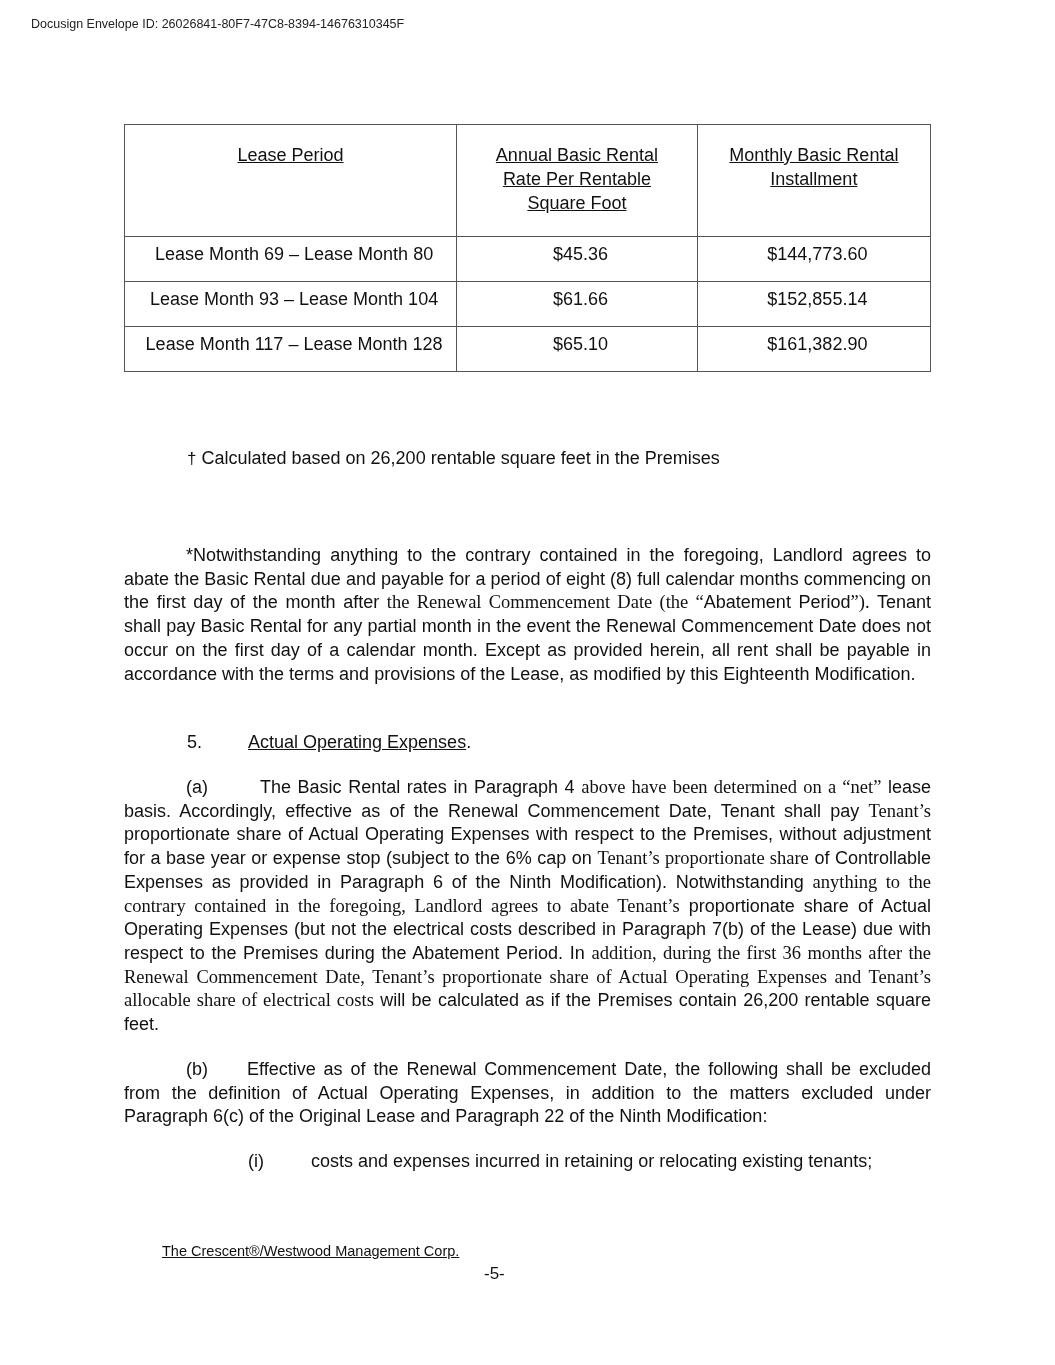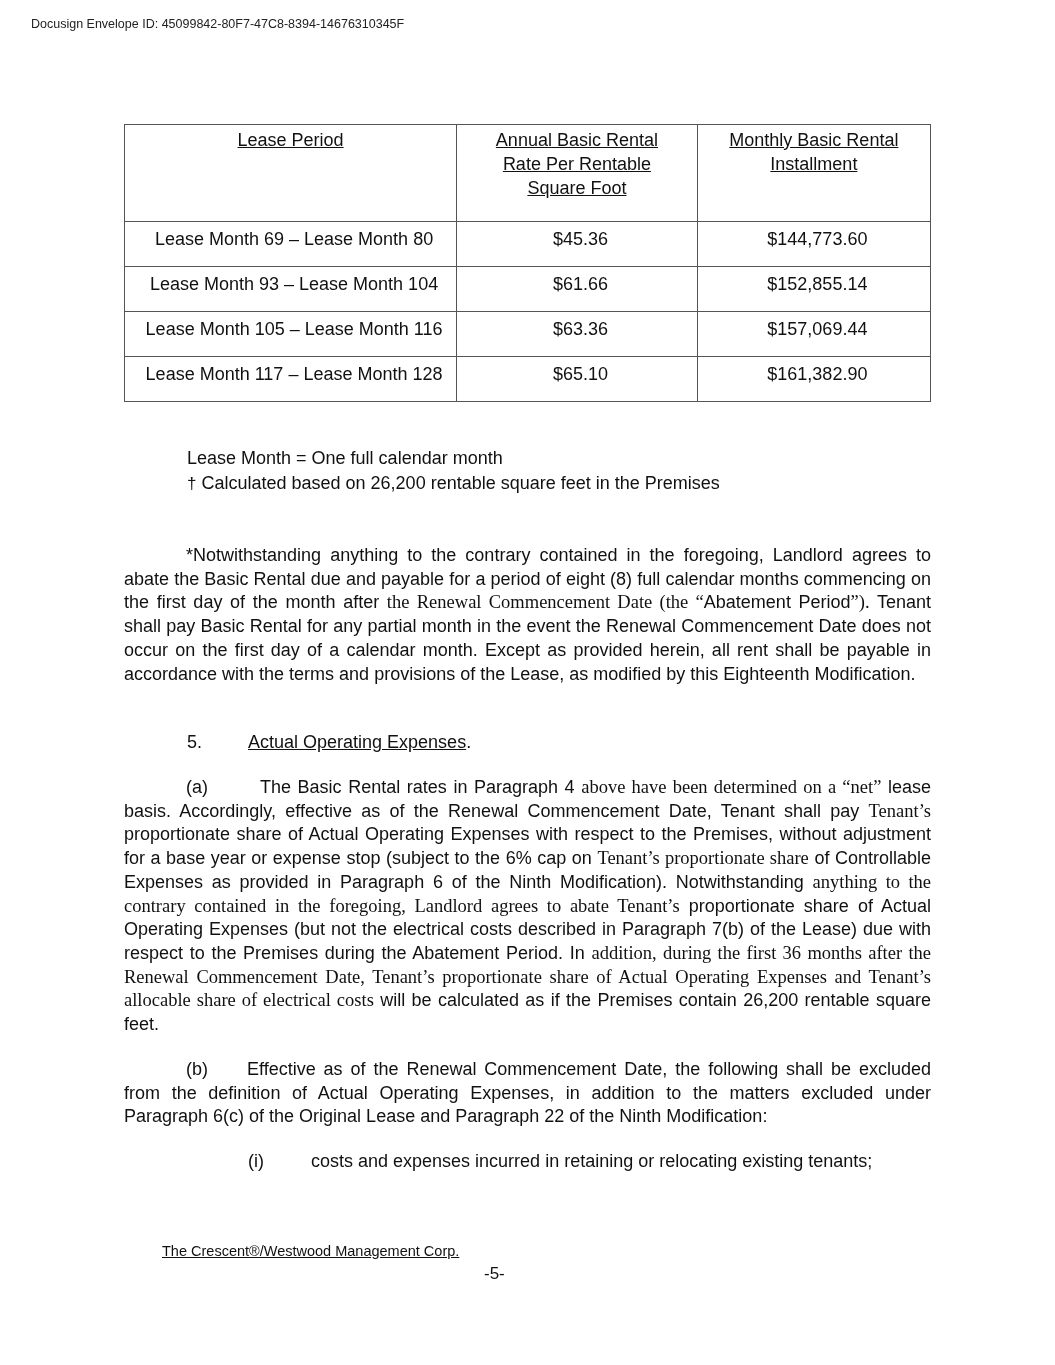--- a/index.html
+++ b/index.html
@@ -1,41 +1,41 @@
 <!DOCTYPE html>
 <html><head>
 <meta charset="utf-8">
 <style>
   html, body { margin: 0; padding: 0; background: #ffffff; }
   body { width: 1055px; height: 1365px; position: relative; overflow: hidden; color: #111; font-family: "Liberation Sans", sans-serif; }
   .envelope { position: absolute; left: 31px; top: 17px; font-size: 12.5px; color: #222; }
   table.rent { position: absolute; left: 124px; top: 124px; width: 807px; border-collapse: collapse; font-size: 18px; }
   table.rent th, table.rent td { border: 1px solid #555; text-align: center; vertical-align: top; font-weight: normal; }
-  table.rent th { height: 92px; padding-top: 3px; line-height: 24px; }
+  table.rent th { height: 92px; padding-top: 18px; line-height: 24px; }
   table.rent th span { text-decoration: underline; }
   table.rent td { height: 45px; padding-top: 6px; box-sizing: border-box; line-height: 22px; padding-left: 8px; }
   .col1 { width: 333px; } .col2 { width: 240px; } .col3 { width: 232px; }
   .notes { position: absolute; left: 187px; top: 446px; font-size: 18px; line-height: 25px; }
   .notes .dag { font-size: 17px; }
   .para { position: absolute; left: 124px; width: 807px; font-size: 18px; line-height: 23.7px; text-align: justify; }
   .para .ind { display: inline-block; width: 62px; }
   .ser { font-family: "Liberation Serif", serif; font-size: 18.5px; }
   .heading5 { position: absolute; left: 187px; top: 732px; font-size: 18px; }
   .heading5 .num { display: inline-block; width: 61px; }
   .heading5 .t { text-decoration: underline; }
   .tab { display: inline-block; width: 52px; }
   .item-i { position: absolute; left: 248px; top: 1151px; font-size: 18px; }
   .item-i .lbl { display: inline-block; width: 63px; }
   .footer-co { position: absolute; left: 124px; top: 1243px; font-size: 14.5px; text-decoration: underline; margin-left: 38px; }
   .page-num { position: absolute; left: 484px; top: 1264px; font-size: 17px; }
 </style>
 </head>
 <body>
 
-<div class="envelope">Docusign Envelope ID: 45099842-80F7-47C8-8394-14676310345F</div>
+<div class="envelope">Docusign Envelope ID: 26026841-80F7-47C8-8394-14676310345F</div>
 
 <table class="rent">
   <thead>
     <tr>
       <th class="col1">
         <span>Lease Period</span>
       </th>
       <th class="col2">
         <span>Annual Basic Rental</span><br>
         <span>Rate Per Rentable</span><br>
@@ -52,34 +52,28 @@
       <td>Lease Month 69 – Lease Month 80</td>
       <td>$45.36</td>
       <td>$144,773.60</td>
     </tr>
     <tr>
       <td>Lease Month 93 – Lease Month 104</td>
       <td>$61.66</td>
       <td>$152,855.14</td>
     </tr>
     <tr>
-      <td>Lease Month 105 – Lease Month 116</td>
-      <td>$63.36</td>
-      <td>$157,069.44</td>
-    </tr>
-    <tr>
       <td>Lease Month 117 – Lease Month 128</td>
       <td>$65.10</td>
       <td>$161,382.90</td>
     </tr>
   </tbody>
 </table>
 
 <div class="notes">
-  <div>Lease Month = One full calendar month</div>
   <div><span class="dag">†</span><span> Calculated based on 26,200 rentable square feet in the Premises</span></div>
 </div>
 
 <div class="para" style="top:544px;"><span class="ind"></span><span>*Notwithstanding anything to the contrary contained in the foregoing, Landlord agrees to abate the Basic Rental due and payable for a period of eight (8) full calendar months commencing on the first day of the month after </span><span class="ser">the Renewal Commencement Date (the “</span><span>Abatement Period</span><span class="ser">”).</span><span> Tenant shall pay Basic Rental for any partial month in the event the Renewal Commencement Date does not occur on the first day of a calendar month.  Except as provided herein, all rent shall be payable in accordance with the terms and provisions of the Lease, as modified by this Eighteenth Modification.</span></div>
 
 <div class="heading5"><span class="num">5.</span><span class="t">Actual Operating Expenses</span><span>.</span></div>
 
 <div class="para" style="top:776px;"><span class="ind"></span><span>(a)</span><span class="tab"></span><span>The Basic Rental rates in Paragraph 4 </span><span class="ser">above have been determined on a “net”</span><span> lease basis. Accordingly, effective as of the Renewal Commencement Date, Tenant shall pay </span><span class="ser">Tenant’s</span><span> proportionate share of Actual Operating Expenses with respect to the Premises, without adjustment for a base year or expense stop (subject to the 6% cap on </span><span class="ser">Tenant’s proportionate share</span><span> of Controllable Expenses as provided in Paragraph 6 of the Ninth Modification). Notwithstanding </span><span class="ser">anything to the contrary contained in the foregoing, Landlord agrees to abate Tenant’s</span><span> proportionate share of Actual Operating Expenses (but not the electrical costs described in Paragraph 7(b) of the Lease) due with respect to the Premises during the Abatement Period. In </span><span class="ser">addition, during the first 36 months after the Renewal Commencement Date, Tenant’s proportionate share of Actual Operating Expenses and Tenant’s allocable share of electrical costs</span><span> will be calculated as if the Premises contain 26,200 rentable square feet.</span></div>
 
 <div class="para" style="top:1058px;"><span class="ind"></span><span>(b)</span><span class="tab" style="width:39px"></span><span>Effective as of the Renewal Commencement Date, the following shall be excluded from the definition of Actual Operating Expenses, in addition to the matters excluded under Paragraph 6(c) of the Original Lease and Paragraph 22 of the Ninth Modification:</span></div>

